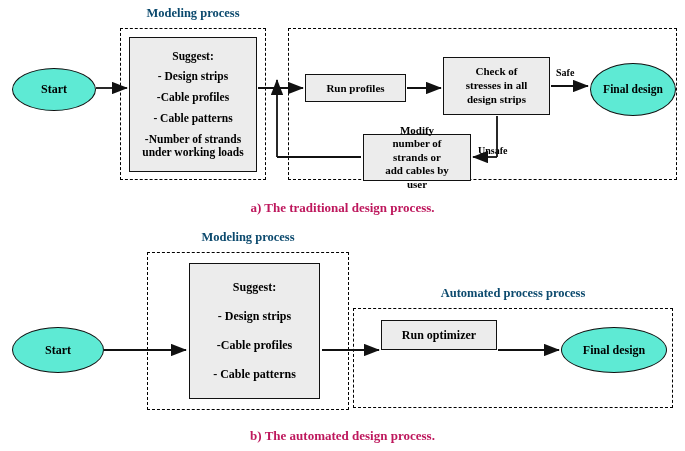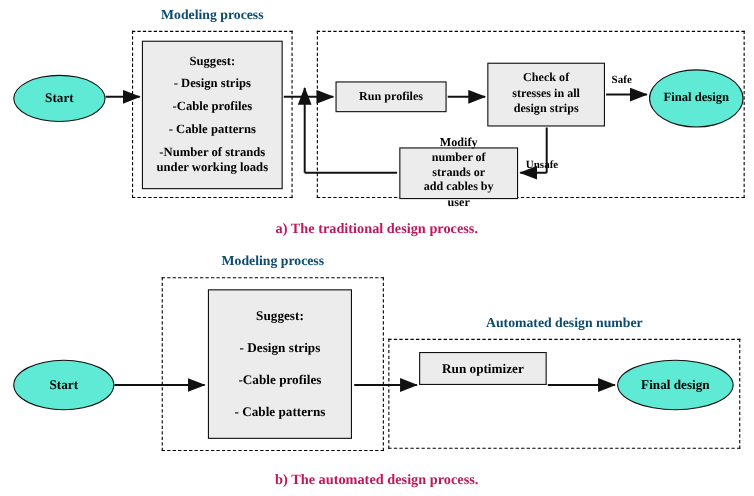--- a/index.html
+++ b/index.html
@@ -139,21 +139,21 @@
 
   <div class="abs edge-label" style="left:556px; top:67px;">Safe</div>
   <div class="abs edge-label" style="left:478px; top:145px;">Unsafe</div>
 
   <div class="abs caption" style="left:0px; top:200px; width:685px;">a) The traditional design process.</div>
 
   <div class="abs dashed-box" style="left:147px; top:252px; width:202px; height:158px;"></div>
   <div class="abs group-title" style="left:147px; top:230px; width:202px;">Modeling process</div>
 
   <div class="abs dashed-box" style="left:353px; top:308px; width:320px; height:100px;"></div>
-  <div class="abs group-title" style="left:383px; top:286px; width:260px;">Automated design number</div>
+  <div class="abs group-title" style="left:383px; top:286px; width:260px;">Automated process process</div>
 
   <div class="abs ellipse" style="left:12px; top:327px; width:90px; height:44px;">Start</div>
 
   <div class="abs suggest-box" style="left:189px; top:263px; width:131px; height:136px;">
     <div class="suggest-title" style="font-size:12px;">Suggest:</div>
     <div class="suggest-item" style="font-size:12px;">- Design strips</div>
     <div class="suggest-item" style="font-size:12px;">-Cable profiles</div>
     <div class="suggest-item" style="font-size:12px;">- Cable patterns</div>
   </div>
 

